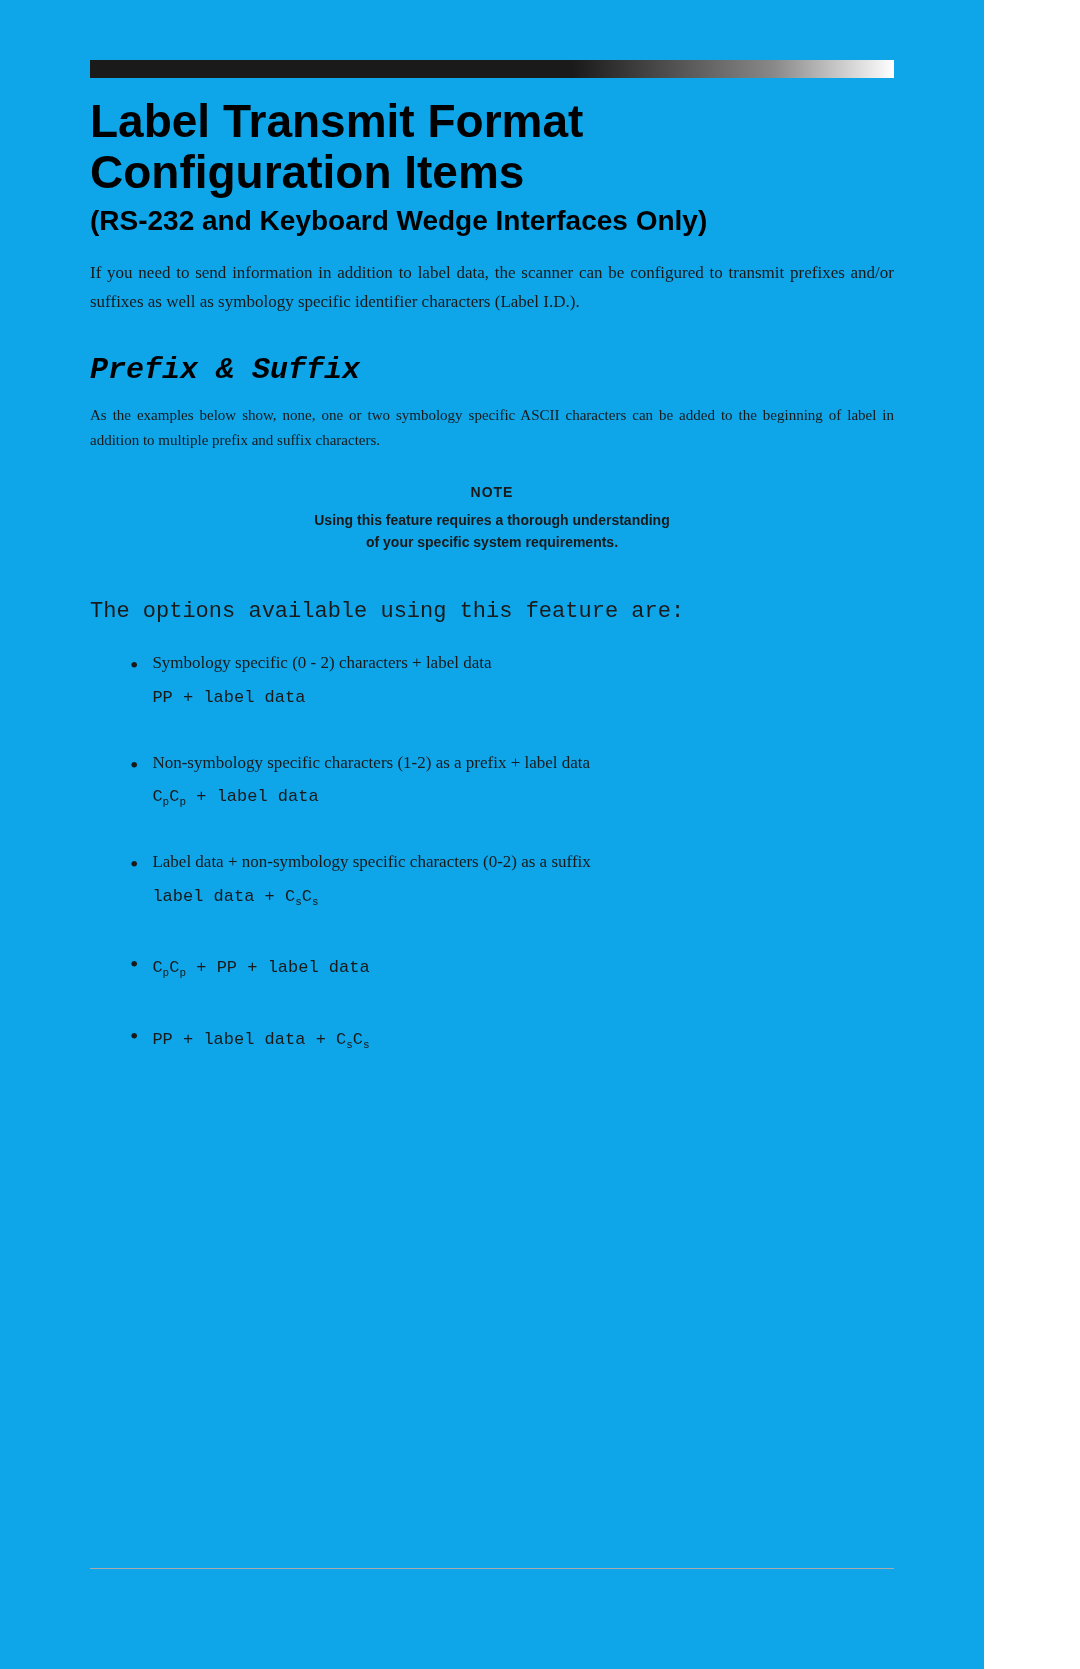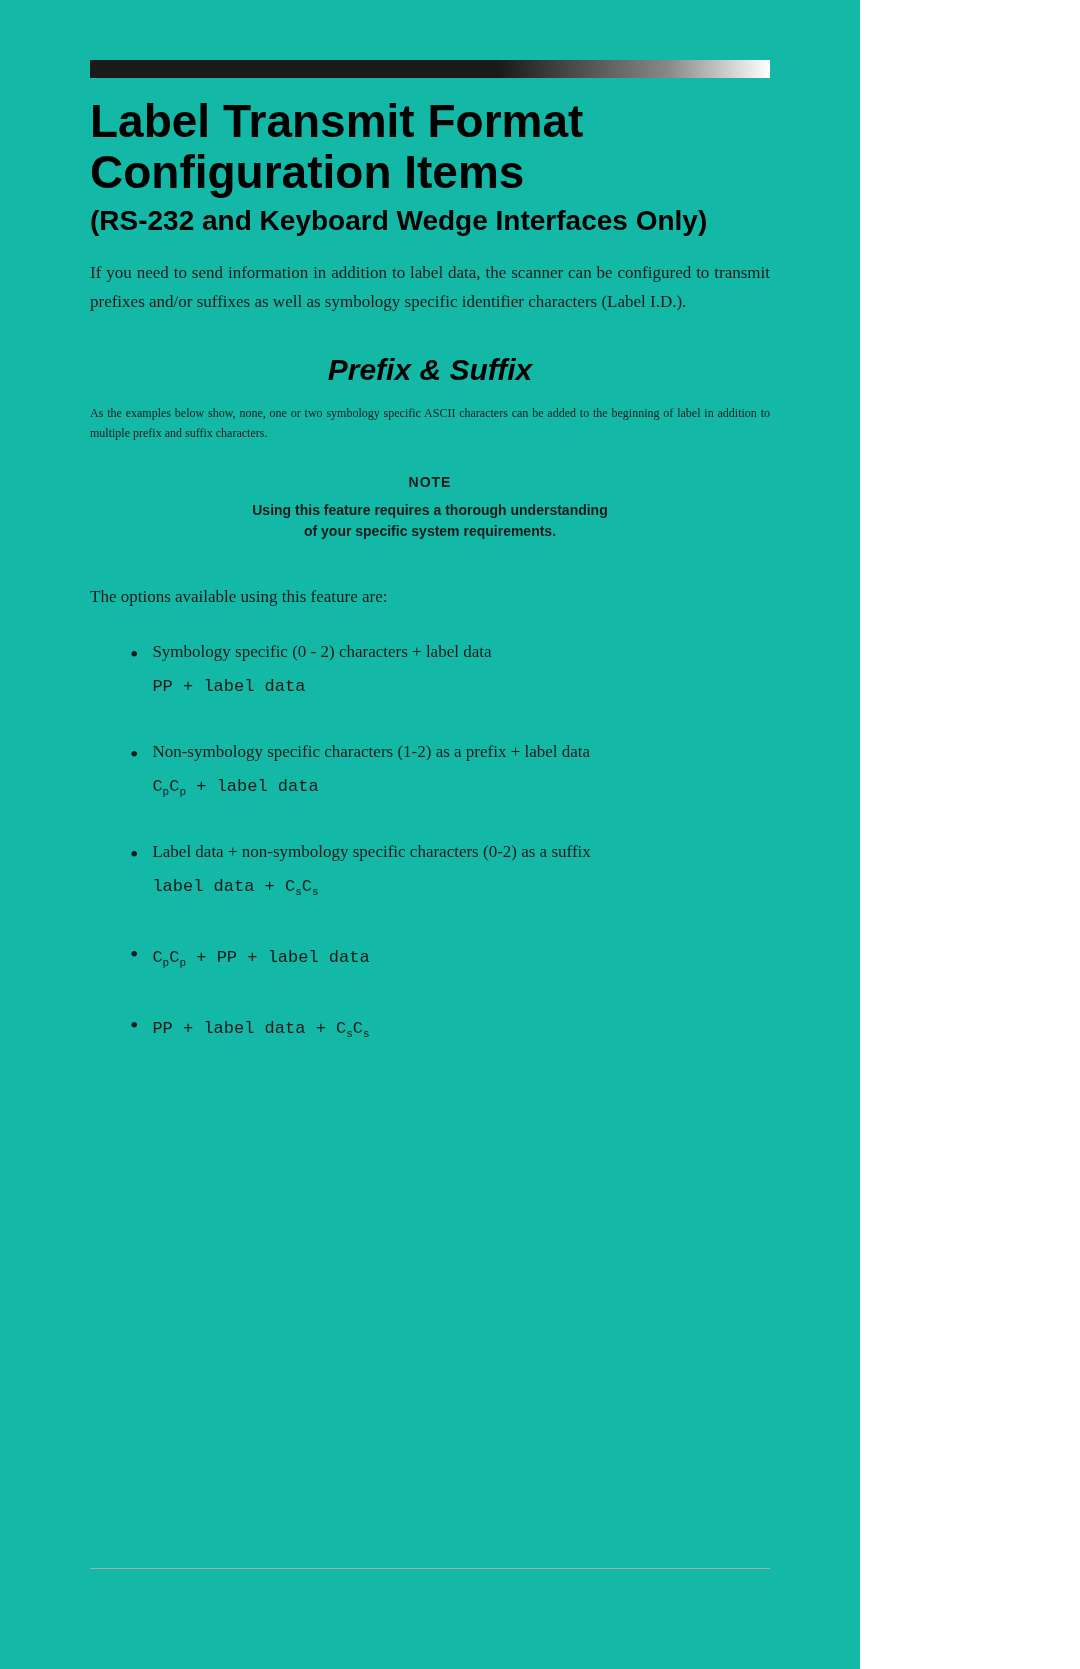--- a/index.html
+++ b/index.html
@@ -11,23 +11,23 @@
     body {
       background: #ffffff;
       font-family: Georgia, 'Times New Roman', Times, serif;
       color: #1a1a1a;
       width: 1080px;
       min-height: 1669px;
       position: relative;
     }
 
     .page {
-      width: 860px;
+      width: 984px;
       min-height: 1669px;
-      background: #14b8a6;
+      background: #0ea5e9;
       padding: 60px 90px 80px 90px;
       position: relative;
     }
 
     .header-bar {
       width: 100%;
       height: 18px;
       background: linear-gradient(to right, #1a1a1a 60%, #888 85%, #ffffff 100%);
       margin-bottom: 18px;
     }
@@ -53,29 +53,28 @@
       font-size: 17px;
       line-height: 1.7;
       text-align: justify;
       margin-bottom: 36px;
       font-family: Georgia, 'Times New Roman', Times, serif;
     }
 
     .section-title {
       font-size: 30px;
       font-weight: 900;
-      font-family: Liberation Sans, sans-serif;
+      font-family: Liberation Mono, monospace;
       font-style: italic;
       color: #000000;
       margin-bottom: 16px;
-      text-align: center;
     }
 
     .section-text {
-      font-size: 12px;
+      font-size: 15px;
       line-height: 1.7;
       text-align: justify;
       margin-bottom: 18px;
       font-family: Georgia, 'Times New Roman', Times, serif;
     }
 
     .note-block {
       text-align: center;
       margin: 30px auto 30px auto;
       max-width: 780px;
@@ -91,24 +90,24 @@
     }
 
     .note-text {
       font-size: 14px;
       font-weight: 700;
       font-family: Arial, Helvetica, sans-serif;
       line-height: 1.55;
     }
 
     .options-intro {
-      font-size: 17px;
-      line-height: 1.7;
-      margin-bottom: 26px;
-      font-family: Liberation Serif, serif;
+      font-size: 22px;
+      line-height: 1.7;
+      margin-bottom: 18px;
+      font-family: Liberation Mono, monospace;
       margin-top: 40px;
     }
 
     .bullet-list {
       list-style: none;
       margin-left: 40px;
       margin-bottom: 10px;
     }
 
     .bullet-list li {

